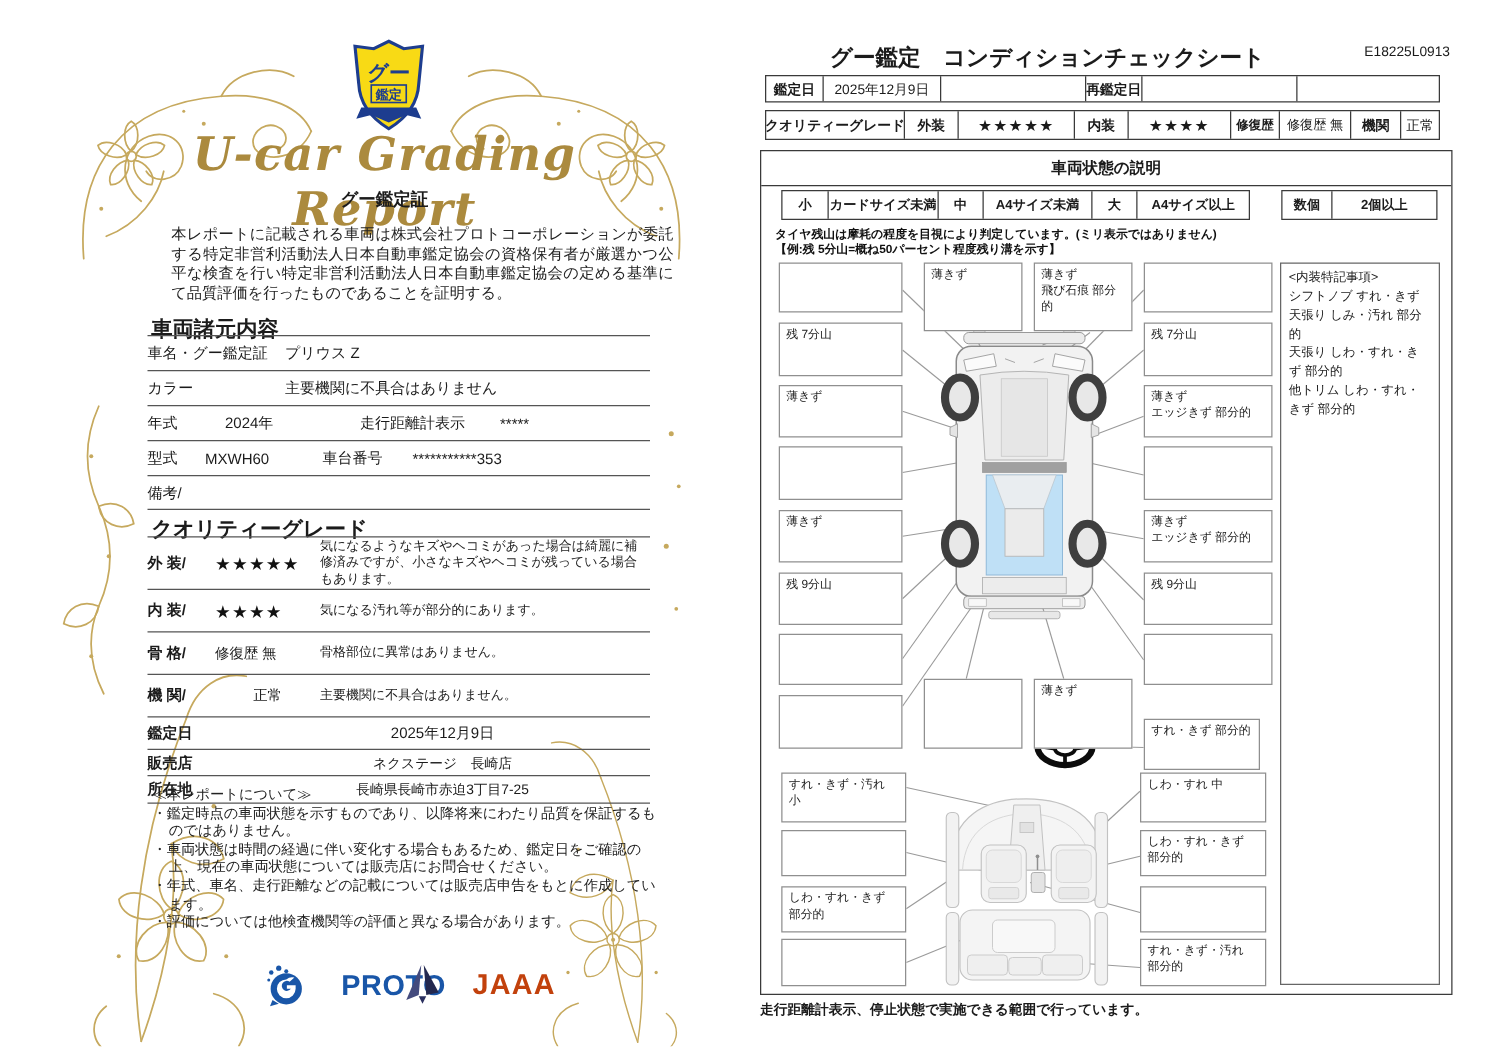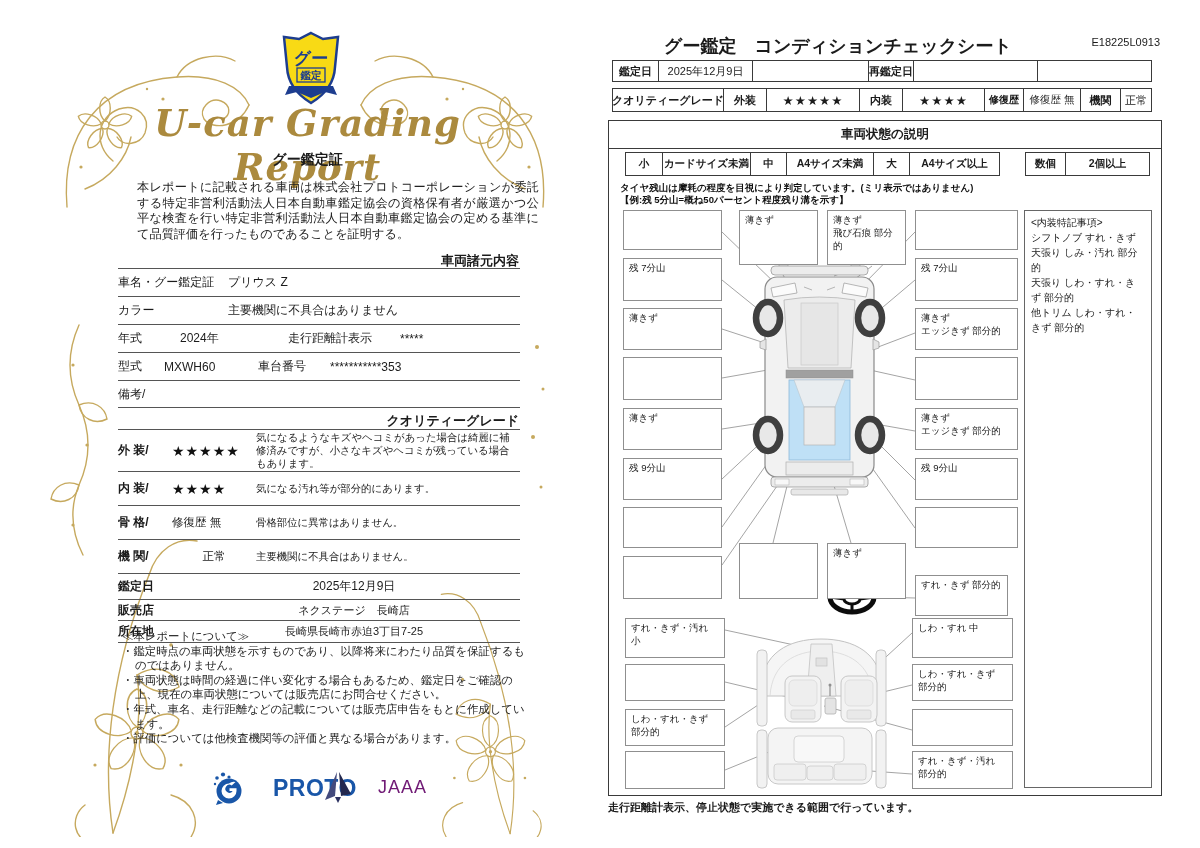--- a/index.html
+++ b/index.html
@@ -4,31 +4,31 @@
 <style>
   html,body{margin:0;padding:0;background:#fff;}
   #canvas{position:relative;width:1200px;height:848px;background:#ffffff;overflow:hidden;
           font-family:"Liberation Sans",sans-serif;color:#1b1b1b;}
   .abs{position:absolute;box-sizing:border-box;}
   
   .cert-title{font-family:"DejaVu Serif",serif;font-style:italic;font-weight:bold;
               font-size:37px;color:#ab8a3e;text-align:center;letter-spacing:1px;}
   .cert-sub{font-size:14px;font-weight:bold;text-align:center;}
   .intro{font-size:12.2px;line-height:15.6px;text-align:justify;color:#222;}
-  .sec-head{font-size:13px;font-weight:bold;text-align:right;}
+  .sec-head{font-size:17px;font-weight:bold;text-align:left;}
   .ltable{border-top:1px solid #555;}
   .lrow{display:flex;align-items:center;border-bottom:1px solid #555;font-size:12px;}
   .lrow .lab{flex:none;}
   .grade-desc{font-size:10.4px;line-height:13px;color:#222;}
   .stars{font-size:14px;letter-spacing:1px;color:#111;}
   .notes{font-size:11.4px;line-height:14.6px;color:#222;}
   .note-item{padding-left:13px;text-indent:-13px;}
   .logo-row{display:flex;align-items:center;gap:25px;}
   .proto-text{font-size:23px;font-weight:bold;color:#1956a8;letter-spacing:.5px;}
-  .jaaa-text{font-size:18px;font-weight:normal;color:#701a75;letter-spacing:1px;}
+  .jaaa-text{font-size:23px;font-weight:bold;color:#c2410c;letter-spacing:1px;}
   
   .rp-title{font-size:18px;font-weight:bold;text-align:center;}
   .rp-code{font-size:11px;text-align:right;}
   .rtable{display:flex;border:1.4px solid #3a3a3a;background:#fff;}
   .rtable .c{display:flex;align-items:center;justify-content:center;
              border-right:1px solid #3a3a3a;font-size:11px;box-sizing:border-box;
              overflow:hidden;white-space:nowrap;}
   .rtable .c:last-child{border-right:none;}
   .rtable .c.star{font-size:12.5px;letter-spacing:1px;}
   .mainbox{border:1.5px solid #3a3a3a;}

